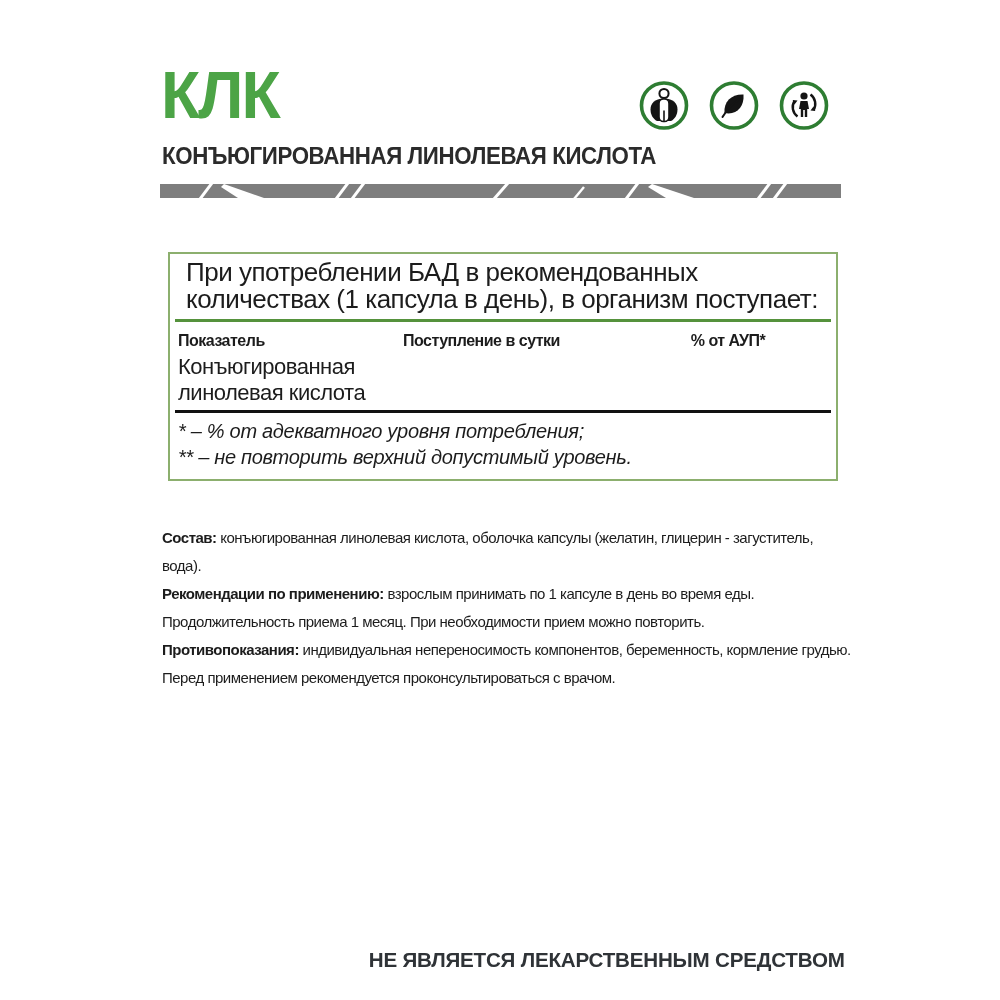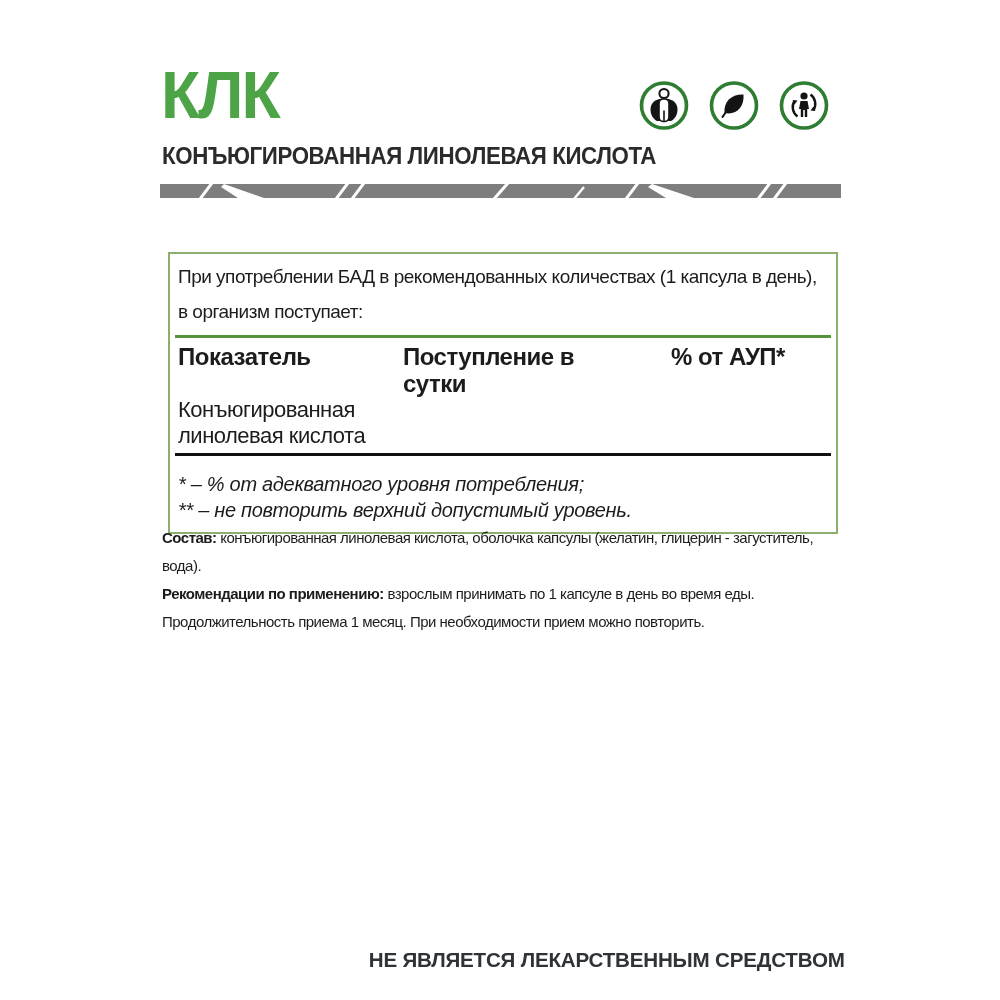--- a/index.html
+++ b/index.html
@@ -22,31 +22,31 @@
     transform:scaleX(.97);transform-origin:left;
   }
   .deco-bar{position:absolute;left:160px;top:172px;}
   
   .dose-box{
     position:absolute;left:168px;top:240px;width:670px;
     border:2px solid var(--box_border,#8CAF6E);
     box-sizing:border-box;background:#fff;
   }
   .dose-intro{
-    padding:5px 8px 4px 8px;font-size:19px;line-height:35px;letter-spacing:-0.5px;
+    padding:5px 8px 4px 16px;font-size:26px;line-height:27px;letter-spacing:-0.5px;
   }
   .green-rule{height:3px;background:var(--rule_green,#55923C);margin:2px 5px 0 5px;}
   .trow{display:flex;padding:0 8px;align-items:flex-start;}
   .trow .c1{width:225px;text-align:left;}
   .trow .c2{width:225px;text-align:left;}
   .trow .c3{flex:1;text-align:center;}
-  .thead{font-weight:bold;padding-top:5px;font-size:24px;line-height:27px;letter-spacing:-0.5px;}
+  .thead{font-weight:bold;padding-top:5px;font-size:16px;line-height:27px;letter-spacing:-0.5px;}
   .tbody{font-size:22px;line-height:26px;letter-spacing:-0.5px;padding-bottom:3px;}
   .black-rule{height:3px;background:#111;margin:1px 5px 0 5px;}
-  .dose-notes{padding:15px 8px 9px 8px;font-style:italic;font-size:20px;line-height:26px;letter-spacing:-0.3px;}
+  .dose-notes{padding:5px 8px 9px 8px;font-style:italic;font-size:20px;line-height:26px;letter-spacing:-0.3px;}
   .dose-notes div{white-space:nowrap;}
   
   .info-block{
     position:absolute;left:162px;top:512px;width:692px;
     font-size:15px;line-height:28px;letter-spacing:-0.5px;
   }
   .info-block p{margin:0;}
   .lead{font-weight:bold;}
   
   .footer-disclaimer{
@@ -127,17 +127,18 @@
     <div class="black-rule"></div>
     <div class="dose-notes">
       <div>* – % от адекватного уровня потребления;</div>
       <div>** – не повторить верхний допустимый уровень.</div>
     </div>
   </div>
 
   <div class="info-block">
     <p><span class="lead">Состав:</span> <span>конъюгированная линолевая кислота, оболочка капсулы (желатин, глицерин - загуститель, вода).</span></p>
     <p><span class="lead">Рекомендации по применению:</span> <span>взрослым принимать по 1 капсуле в день во время еды. Продолжительность приема 1 месяц. При необходимости прием можно повторить.</span></p>
+    <p><span class="lead">Противопоказания:</span> <span>индивидуальная непереносимость компонентов, беременность, кормление грудью. Перед применением рекомендуется проконсультироваться с врачом.</span></p>
   </div>
 
   <div class="footer-disclaimer">НЕ ЯВЛЯЕТСЯ ЛЕКАРСТВЕННЫМ СРЕДСТВОМ</div>
 
 </div>
 
 </body></html>

